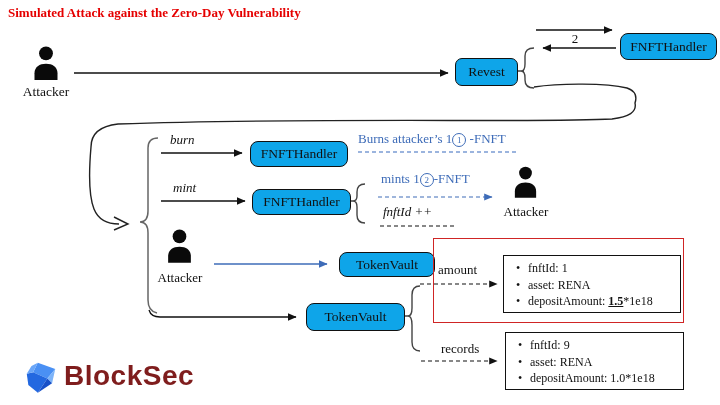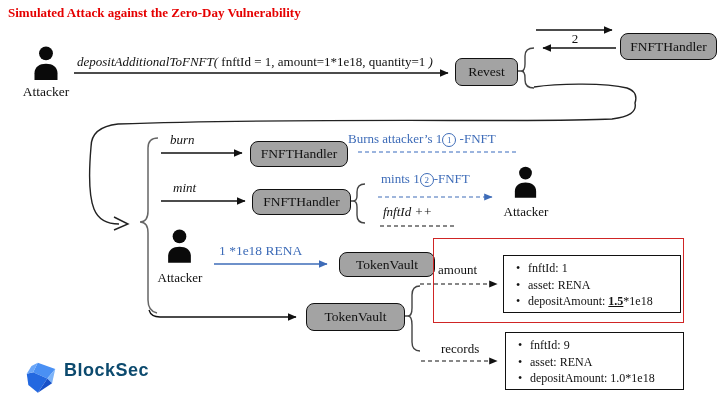--- a/index.html
+++ b/index.html
@@ -3,21 +3,21 @@
 <meta charset="utf-8">
 <style>
   html,body{margin:0;padding:0;background:#fff;}
   #stage{position:relative;width:720px;height:402px;background:#ffffff;overflow:hidden;
          font-family:"Liberation Serif", serif;color:#111;}
   .abs{position:absolute;}
   #connectors{position:absolute;left:0;top:0;width:720px;height:405px;}
 
   .title{left:8px;top:5px;font-size:13px;font-weight:bold;color:#e50000;white-space:nowrap;}
 
-  .node{position:absolute;border:1.4px solid #111;border-radius:8px;background:#a3a3a3;
+  .node{position:absolute;border:1.4px solid #111;border-radius:8px;background:#0ea5e9;
         display:flex;align-items:center;justify-content:center;font-size:13.5px;white-space:nowrap;}
   .sqbox{position:absolute;border:1.5px solid #111;background:#fff;font-size:12px;
          padding:4px 6px 2px 4px;line-height:16.5px;white-space:nowrap;}
   .redbox{position:absolute;border:1.6px solid #cf2525;background:transparent;}
 
   .lbl{position:absolute;font-size:13px;white-space:nowrap;}
   .it{font-style:italic;}
   .blue{color:#3e6cb8;}
   .ctr{text-align:center;}
 
@@ -25,21 +25,21 @@
               border-radius:50%;font-size:9px;line-height:12px;text-align:center;
               vertical-align:0px;font-style:normal;}
 
   .person{position:absolute;}
   .person svg{display:block;}
 
   .bullet-line{display:flex;}
   .bullet{width:20px;text-align:center;flex:0 0 20px;}
 
   .logo-text{left:64px;top:360px;font-family:"Liberation Sans", sans-serif;
-             font-weight:bold;font-size:18px;color:#0c4a6e;letter-spacing:0.5px;}
+             font-weight:bold;font-size:28px;color:#7f1d1d;letter-spacing:0.5px;}
 </style>
 </head>
 <body>
 
 <div id="stage">
 
   <svg id="connectors" viewBox="0 0 720 405" xmlns="http://www.w3.org/2000/svg">
     <defs>
       <marker id="mB" markerWidth="9" markerHeight="8" refX="6.5" refY="3" orient="auto">
         <path d="M0,0 L7,3 L0,6 z" fill="#111"></path>
@@ -81,33 +81,30 @@
   <div class="abs title">Simulated Attack against the Zero-Day Vulnerability</div>
 
   <div class="person" style="left:30px;top:46px;">
     <svg width="32" height="34" viewBox="0 0 24 26" fill="#0a0a0a">
       <circle cx="12" cy="5.6" r="5.3"></circle>
       <path d="M3.2,26 v-5.2 c0,-4.8 3.8,-7.3 8.8,-7.3 s8.8,2.5 8.8,7.3 V26 z"></path>
     </svg>
   </div>
   <div class="lbl ctr" style="left:16px;top:84px;width:60px;font-size:13.5px;">Attacker</div>
 
-  <div class="lbl" style="left:77px;top:54px;">
-    <span class="it">depositAdditionalToFNFT(</span><span> fnftId = 1, amount=1*1e18, quantity=1</span><span class="it"> )</span>
-  </div>
 
   <div class="node" style="left:455px;top:58px;width:61px;height:26px;border-radius:7px;">Revest</div>
 
   <div class="lbl ctr" style="left:560px;top:31px;width:30px;">2</div>
 
   <div class="node" style="left:620px;top:33px;width:95px;height:25px;">FNFTHandler</div>
 
   <div class="lbl it" style="left:170px;top:132px;">burn</div>
   <div class="node" style="left:250px;top:141px;width:96px;height:24px;">FNFTHandler</div>
-  <div class="lbl blue" style="left:348px;top:131px;">
+  <div class="lbl blue" style="left:358px;top:131px;">
     <span>Burns attacker’s 1</span><span class="circle-num">1</span><span> -FNFT</span>
   </div>
 
   <div class="lbl it" style="left:173px;top:180px;">mint</div>
   <div class="node" style="left:252px;top:189px;width:97px;height:24px;">FNFTHandler</div>
   <div class="lbl blue" style="left:381px;top:171px;">
     <span>mints 1</span><span class="circle-num">2</span><span>-FNFT</span>
   </div>
   <div class="lbl it" style="left:383px;top:204px;">fnftId ++</div>
 
@@ -119,21 +116,20 @@
   </div>
   <div class="lbl ctr" style="left:497px;top:204px;width:58px;">Attacker</div>
 
   <div class="person" style="left:164px;top:229px;">
     <svg width="31" height="34" viewBox="0 0 24 26" fill="#0a0a0a">
       <circle cx="12" cy="5.6" r="5.3"></circle>
       <path d="M3.2,26 v-5.2 c0,-4.8 3.8,-7.3 8.8,-7.3 s8.8,2.5 8.8,7.3 V26 z"></path>
     </svg>
   </div>
   <div class="lbl ctr" style="left:151px;top:270px;width:58px;">Attacker</div>
-  <div class="lbl blue" style="left:219px;top:243px;font-size:13.5px;">1 *1e18 RENA</div>
   <div class="node" style="left:339px;top:252px;width:94px;height:23px;">TokenVault</div>
 
   <div class="node" style="left:306px;top:303px;width:97px;height:26px;">TokenVault</div>
 
   <div class="lbl" style="left:438px;top:262px;">amount</div>
   <div class="lbl" style="left:441px;top:341px;">records</div>
 
   <div class="redbox" style="left:433px;top:238px;width:249px;height:83px;"></div>
 
   <div class="sqbox" style="left:503px;top:255px;width:166px;">

